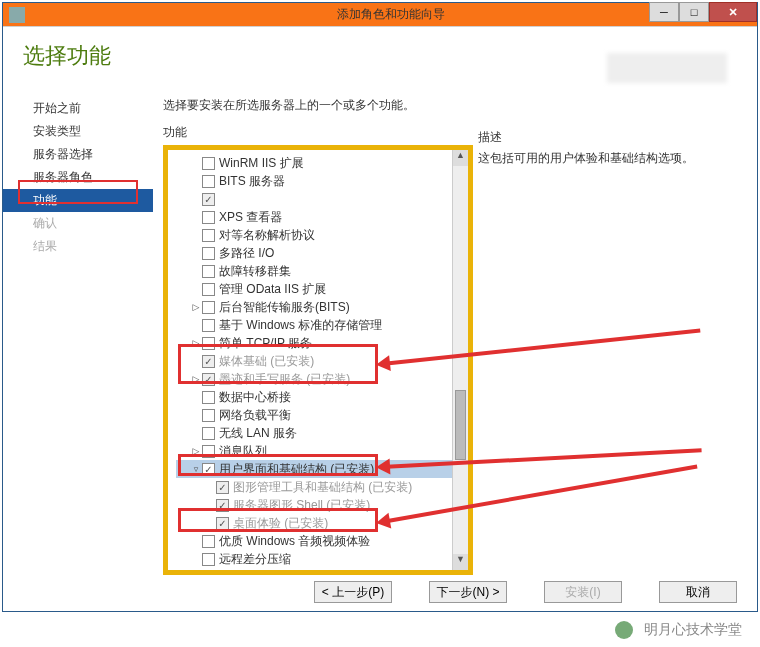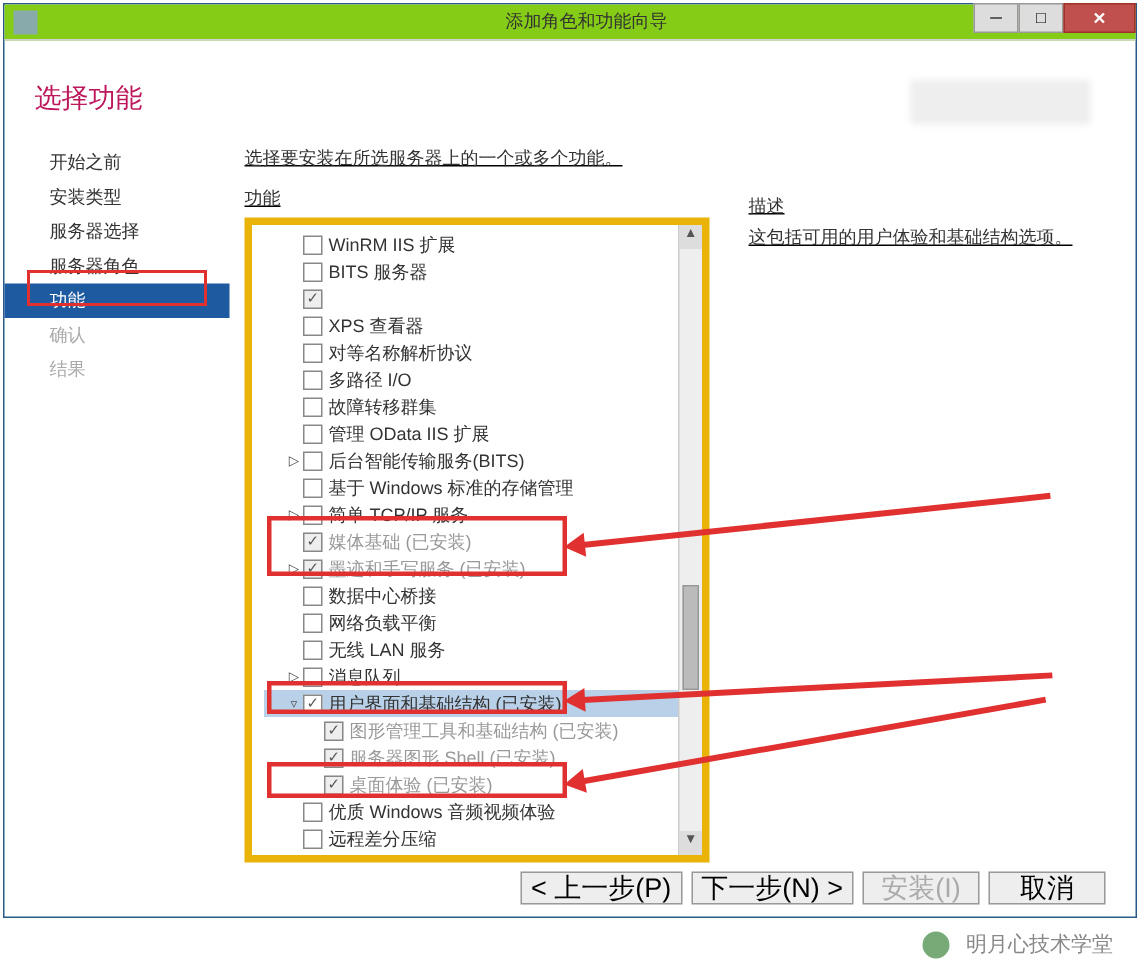--- a/index.html
+++ b/index.html
@@ -1,54 +1,54 @@
 <!DOCTYPE html>
 <html><head>
 <meta charset="utf-8">
 <style>
   * { box-sizing: border-box; margin: 0; padding: 0; }
   body { font-family: "Microsoft YaHei", "Segoe UI", sans-serif; font-size: 12px; background: #fff; width: 760px; height: 647px; position: relative; overflow: hidden; }
   .window { border: 1px solid #2a5a8a; position: absolute; left: 2px; top: 2px; width: 756px; height: 610px; background: #fff; }
-  .titlebar { height: 24px; background: #84cc16; border-bottom: 1px solid #d0d0d0; display: flex; align-items: center; position: relative; }
+  .titlebar { height: 24px; background: #f97316; border-bottom: 1px solid #d0d0d0; display: flex; align-items: center; position: relative; }
   .titlebar .icon { width: 16px; height: 16px; margin-left: 6px; background: #8aa; }
   .titlebar .title { flex: 1; text-align: center; font-size: 12px; color: #333; }
   .win-btns { display: flex; height: 22px; position:absolute; right:0; top:-1px;}
   .win-btn { width: 30px; height: 20px; display:flex; align-items:center; justify-content:center; font-size:11px; border:1px solid #999; background:#ddd;}
   .win-btn.min::before{content:"─";}
   .win-btn.max::before{content:"□";}
   .win-btn.close { background: #c0504d; color: #fff; width:48px; border-color:#a03028;}
   .win-btn.close::before{content:"✕"; font-weight:bold;}
   .content { display: flex; height: calc(100% - 24px); }
-  .heading { position:absolute; left:20px; top:50px; font-size:18px; color:#be185d; font-weight:400;}
+  .heading { position:absolute; left:20px; top:38px; font-size:22px; color:#4d7c0f; font-weight:400;}
   .dest-box { position:absolute; right:30px; top:50px; width:120px; height:30px; background:#eee; filter:blur(2px);}
   .sidebar { width: 150px; padding-top: 70px; }
   .nav-item { padding: 3px 0 3px 30px; color: #333; cursor:pointer; }
   .nav-item.active { background: #1e5aa0; color: #fff; }
   .nav-item.dim { color: #aaa; }
-  .main { flex:1; padding: 70px 10px 0 10px; display:flex; gap:26px; position:relative;text-decoration:underline;}
+  .main { flex:1; padding: 70px 10px 0 10px; display:flex; gap:5px; position:relative;}
   .intro { font-size:12px; color:#333; margin-bottom:10px;}
   .col-left { width: 310px; }
   .col-right { flex:1; }
   .col-title { font-size:12px; color:#333; margin:6px 0 4px 0;}
   .treebox { border:5px solid #eab308; height:430px; position:relative; overflow:hidden; background:#fff;}
   .tree-inner { position:absolute; left:0; top:0; right:16px; padding:4px 0 4px 8px;}
   .tree-row { display:flex; align-items:center; height:18px; font-size:12px; color:#333; white-space:nowrap;}
   .tree-row.disabled { color:#999;}
   .tree-row.selected { background:#b8d0e8;}
   .chev { width:12px; display:inline-block; text-align:center; color:#555; font-size:9px;}
   .cb { width:13px; height:13px; border:1px solid #888; margin-right:4px; display:inline-flex; align-items:center; justify-content:center; font-size:10px; color:#555; background:#fff;}
   .cb.checked::before { content:"✓"; }
   .cb.disabled { background:#eee;} .indent1{padding-left:14px;} .indent2{padding-left:28px;}
   .vscroll { position:absolute; right:0; top:0; bottom:0; width:16px; background:#eee; border-left:1px solid #ccc;}
   .vscroll .thumb { position:absolute; left:2px; right:2px; top:240px; height:70px; background:#bbb; border:1px solid #999;}
   .vscroll .arr { position:absolute; left:0; right:0; height:16px; text-align:center; font-size:9px; color:#555; background:#ddd;}
   .vscroll .arr.up{top:0;} .vscroll .arr.dn{bottom:0;}
   .desc-text { font-size:12px; color:#333;}
   .footer { position:absolute; bottom:8px; right:20px; display:flex; gap:6px;}
-  .btn { min-width:78px; height:22px; border:1px solid #999; background:#eee; font-size:18px; display:flex; align-items:center; justify-content:center; padding:0 6px;}
+  .btn { min-width:78px; height:22px; border:1px solid #999; background:#eee; font-size:12px; display:flex; align-items:center; justify-content:center; padding:0 6px;margin-left:31px;}
   .btn.dis { color:#aaa;}
   
   .hl { position:absolute; border:3px solid #e03030; pointer-events:none; z-index:50;}
   
   .arrow { position:absolute; height:4px; background:#e03030; z-index:60; transform-origin:left center;}
   .arrow::after { content:""; position:absolute; left:-14px; top:-6px; border:8px solid transparent; border-right:14px solid #e03030;}
   
   .wm { position:absolute; right:18px; bottom:8px; font-size:14px; color:#888; display:flex; align-items:center; gap:11px;}
   .wm .logo { width:18px; height:18px; border-radius:50%; background:#7a7;}
   .redbox-side { position:absolute; border:2px solid #e03030; pointer-events:none; z-index:55;}

